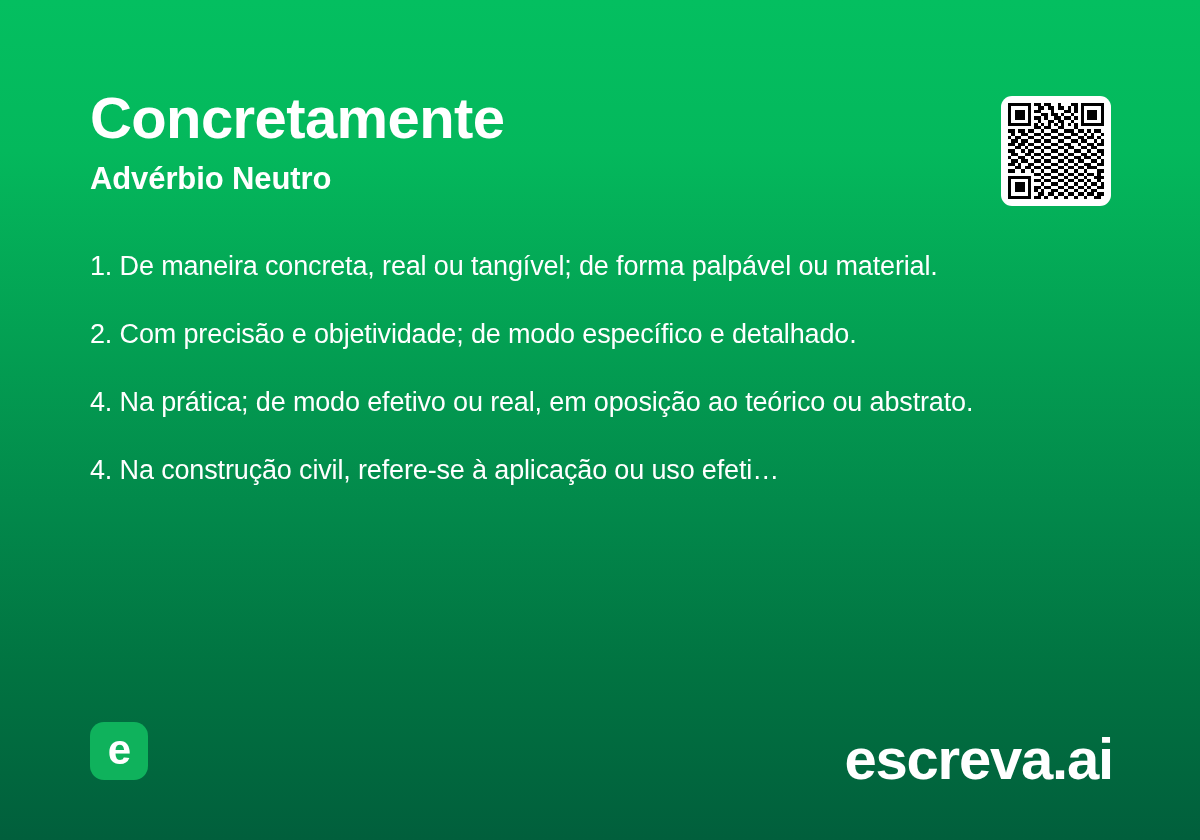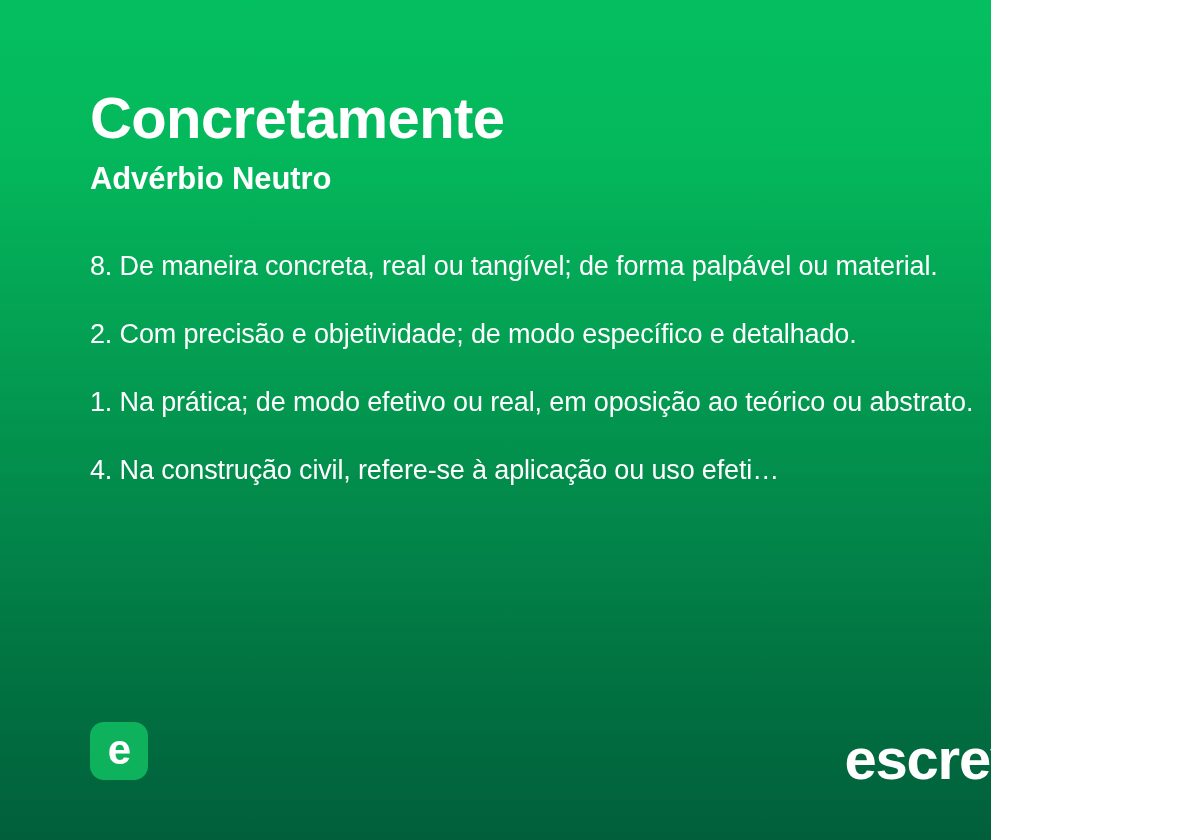--- a/index.html
+++ b/index.html
@@ -10,21 +10,21 @@
     overflow: hidden;
   }
 
   body {
     font-family: "Liberation Sans", sans-serif;
     background: #ffffff;
   }
 
   #card {
     position: relative;
-    width: 991px;
+    width: 1200px;
     height: 840px;
     background: linear-gradient(180deg,
         #04BF60 0%,
         #04B85C 18%,
         #039E52 42%,
         #02874A 62%,
         #017341 80%,
         #015F3C 100%);
     overflow: hidden;
   }
@@ -141,23 +141,23 @@
     <div id="subtitle">Advérbio Neutro</div>
   </div>
 
   <div id="qr-panel">
     <svg id="qr-svg" width="96" height="96" viewBox="0 0 29 29" shape-rendering="crispEdges" aria-label="qr-code">
         <path d="M0 0h1v1h-1zM1 0h1v1h-1zM2 0h1v1h-1zM3 0h1v1h-1zM4 0h1v1h-1zM5 0h1v1h-1zM6 0h1v1h-1zM8 0h1v1h-1zM9 0h1v1h-1zM11 0h1v1h-1zM12 0h1v1h-1zM15 0h1v1h-1zM19 0h1v1h-1zM20 0h1v1h-1zM22 0h1v1h-1zM23 0h1v1h-1zM24 0h1v1h-1zM25 0h1v1h-1zM26 0h1v1h-1zM27 0h1v1h-1zM28 0h1v1h-1zM0 1h1v1h-1zM6 1h1v1h-1zM9 1h1v1h-1zM10 1h1v1h-1zM12 1h1v1h-1zM13 1h1v1h-1zM15 1h1v1h-1zM16 1h1v1h-1zM18 1h1v1h-1zM20 1h1v1h-1zM22 1h1v1h-1zM28 1h1v1h-1zM0 2h1v1h-1zM2 2h1v1h-1zM3 2h1v1h-1zM4 2h1v1h-1zM6 2h1v1h-1zM8 2h1v1h-1zM9 2h1v1h-1zM13 2h1v1h-1zM17 2h1v1h-1zM18 2h1v1h-1zM20 2h1v1h-1zM22 2h1v1h-1zM24 2h1v1h-1zM25 2h1v1h-1zM26 2h1v1h-1zM28 2h1v1h-1zM0 3h1v1h-1zM2 3h1v1h-1zM3 3h1v1h-1zM4 3h1v1h-1zM6 3h1v1h-1zM10 3h1v1h-1zM11 3h1v1h-1zM13 3h1v1h-1zM14 3h1v1h-1zM16 3h1v1h-1zM19 3h1v1h-1zM22 3h1v1h-1zM24 3h1v1h-1zM25 3h1v1h-1zM26 3h1v1h-1zM28 3h1v1h-1zM0 4h1v1h-1zM2 4h1v1h-1zM3 4h1v1h-1zM4 4h1v1h-1zM6 4h1v1h-1zM8 4h1v1h-1zM9 4h1v1h-1zM11 4h1v1h-1zM14 4h1v1h-1zM15 4h1v1h-1zM17 4h1v1h-1zM18 4h1v1h-1zM20 4h1v1h-1zM22 4h1v1h-1zM24 4h1v1h-1zM25 4h1v1h-1zM26 4h1v1h-1zM28 4h1v1h-1zM0 5h1v1h-1zM6 5h1v1h-1zM9 5h1v1h-1zM12 5h1v1h-1zM13 5h1v1h-1zM15 5h1v1h-1zM16 5h1v1h-1zM19 5h1v1h-1zM22 5h1v1h-1zM28 5h1v1h-1zM0 6h1v1h-1zM1 6h1v1h-1zM2 6h1v1h-1zM3 6h1v1h-1zM4 6h1v1h-1zM5 6h1v1h-1zM6 6h1v1h-1zM8 6h1v1h-1zM10 6h1v1h-1zM12 6h1v1h-1zM14 6h1v1h-1zM16 6h1v1h-1zM18 6h1v1h-1zM20 6h1v1h-1zM22 6h1v1h-1zM23 6h1v1h-1zM24 6h1v1h-1zM25 6h1v1h-1zM26 6h1v1h-1zM27 6h1v1h-1zM28 6h1v1h-1zM8 7h1v1h-1zM9 7h1v1h-1zM11 7h1v1h-1zM12 7h1v1h-1zM15 7h1v1h-1zM16 7h1v1h-1zM20 7h1v1h-1zM0 8h1v1h-1zM1 8h1v1h-1zM3 8h1v1h-1zM4 8h1v1h-1zM6 8h1v1h-1zM7 8h1v1h-1zM10 8h1v1h-1zM13 8h1v1h-1zM14 8h1v1h-1zM17 8h1v1h-1zM18 8h1v1h-1zM19 8h1v1h-1zM21 8h1v1h-1zM22 8h1v1h-1zM24 8h1v1h-1zM26 8h1v1h-1zM27 8h1v1h-1zM1 9h1v1h-1zM4 9h1v1h-1zM5 9h1v1h-1zM8 9h1v1h-1zM9 9h1v1h-1zM11 9h1v1h-1zM12 9h1v1h-1zM15 9h1v1h-1zM16 9h1v1h-1zM19 9h1v1h-1zM20 9h1v1h-1zM23 9h1v1h-1zM25 9h1v1h-1zM28 9h1v1h-1zM0 10h1v1h-1zM2 10h1v1h-1zM3 10h1v1h-1zM6 10h1v1h-1zM7 10h1v1h-1zM10 10h1v1h-1zM13 10h1v1h-1zM14 10h1v1h-1zM17 10h1v1h-1zM18 10h1v1h-1zM21 10h1v1h-1zM22 10h1v1h-1zM24 10h1v1h-1zM25 10h1v1h-1zM27 10h1v1h-1zM1 11h1v1h-1zM2 11h1v1h-1zM4 11h1v1h-1zM5 11h1v1h-1zM8 11h1v1h-1zM9 11h1v1h-1zM11 11h1v1h-1zM12 11h1v1h-1zM15 11h1v1h-1zM16 11h1v1h-1zM19 11h1v1h-1zM20 11h1v1h-1zM22 11h1v1h-1zM23 11h1v1h-1zM26 11h1v1h-1zM28 11h1v1h-1zM0 12h1v1h-1zM1 12h1v1h-1zM3 12h1v1h-1zM4 12h1v1h-1zM6 12h1v1h-1zM7 12h1v1h-1zM10 12h1v1h-1zM13 12h1v1h-1zM14 12h1v1h-1zM17 12h1v1h-1zM18 12h1v1h-1zM21 12h1v1h-1zM24 12h1v1h-1zM25 12h1v1h-1zM27 12h1v1h-1zM28 12h1v1h-1zM2 13h1v1h-1zM3 13h1v1h-1zM5 13h1v1h-1zM8 13h1v1h-1zM9 13h1v1h-1zM11 13h1v1h-1zM12 13h1v1h-1zM15 13h1v1h-1zM16 13h1v1h-1zM18 13h1v1h-1zM19 13h1v1h-1zM22 13h1v1h-1zM23 13h1v1h-1zM25 13h1v1h-1zM26 13h1v1h-1zM0 14h1v1h-1zM1 14h1v1h-1zM4 14h1v1h-1zM6 14h1v1h-1zM7 14h1v1h-1zM10 14h1v1h-1zM13 14h1v1h-1zM14 14h1v1h-1zM17 14h1v1h-1zM20 14h1v1h-1zM21 14h1v1h-1zM24 14h1v1h-1zM27 14h1v1h-1zM28 14h1v1h-1zM1 15h1v1h-1zM2 15h1v1h-1zM5 15h1v1h-1zM6 15h1v1h-1zM8 15h1v1h-1zM9 15h1v1h-1zM11 15h1v1h-1zM12 15h1v1h-1zM15 15h1v1h-1zM16 15h1v1h-1zM18 15h1v1h-1zM19 15h1v1h-1zM22 15h1v1h-1zM23 15h1v1h-1zM25 15h1v1h-1zM26 15h1v1h-1zM28 15h1v1h-1zM0 16h1v1h-1zM3 16h1v1h-1zM4 16h1v1h-1zM7 16h1v1h-1zM10 16h1v1h-1zM13 16h1v1h-1zM14 16h1v1h-1zM17 16h1v1h-1zM20 16h1v1h-1zM21 16h1v1h-1zM23 16h1v1h-1zM24 16h1v1h-1zM27 16h1v1h-1zM1 17h1v1h-1zM2 17h1v1h-1zM4 17h1v1h-1zM5 17h1v1h-1zM8 17h1v1h-1zM9 17h1v1h-1zM11 17h1v1h-1zM12 17h1v1h-1zM15 17h1v1h-1zM16 17h1v1h-1zM18 17h1v1h-1zM19 17h1v1h-1zM21 17h1v1h-1zM22 17h1v1h-1zM25 17h1v1h-1zM26 17h1v1h-1zM28 17h1v1h-1zM0 18h1v1h-1zM1 18h1v1h-1zM3 18h1v1h-1zM6 18h1v1h-1zM7 18h1v1h-1zM10 18h1v1h-1zM13 18h1v1h-1zM14 18h1v1h-1zM17 18h1v1h-1zM20 18h1v1h-1zM23 18h1v1h-1zM24 18h1v1h-1zM27 18h1v1h-1zM28 18h1v1h-1zM2 19h1v1h-1zM3 19h1v1h-1zM5 19h1v1h-1zM6 19h1v1h-1zM8 19h1v1h-1zM9 19h1v1h-1zM11 19h1v1h-1zM12 19h1v1h-1zM15 19h1v1h-1zM16 19h1v1h-1zM18 19h1v1h-1zM19 19h1v1h-1zM21 19h1v1h-1zM22 19h1v1h-1zM24 19h1v1h-1zM25 19h1v1h-1zM26 19h1v1h-1zM0 20h1v1h-1zM1 20h1v1h-1zM4 20h1v1h-1zM7 20h1v1h-1zM10 20h1v1h-1zM13 20h1v1h-1zM14 20h1v1h-1zM17 20h1v1h-1zM20 20h1v1h-1zM23 20h1v1h-1zM27 20h1v1h-1zM28 20h1v1h-1zM8 21h1v1h-1zM9 21h1v1h-1zM11 21h1v1h-1zM12 21h1v1h-1zM15 21h1v1h-1zM16 21h1v1h-1zM18 21h1v1h-1zM19 21h1v1h-1zM21 21h1v1h-1zM22 21h1v1h-1zM24 21h1v1h-1zM25 21h1v1h-1zM27 21h1v1h-1zM0 22h1v1h-1zM1 22h1v1h-1zM2 22h1v1h-1zM3 22h1v1h-1zM4 22h1v1h-1zM5 22h1v1h-1zM6 22h1v1h-1zM10 22h1v1h-1zM13 22h1v1h-1zM14 22h1v1h-1zM17 22h1v1h-1zM20 22h1v1h-1zM23 22h1v1h-1zM26 22h1v1h-1zM27 22h1v1h-1zM28 22h1v1h-1zM0 23h1v1h-1zM6 23h1v1h-1zM8 23h1v1h-1zM9 23h1v1h-1zM11 23h1v1h-1zM12 23h1v1h-1zM15 23h1v1h-1zM16 23h1v1h-1zM18 23h1v1h-1zM19 23h1v1h-1zM21 23h1v1h-1zM22 23h1v1h-1zM24 23h1v1h-1zM27 23h1v1h-1zM0 24h1v1h-1zM2 24h1v1h-1zM3 24h1v1h-1zM4 24h1v1h-1zM6 24h1v1h-1zM10 24h1v1h-1zM13 24h1v1h-1zM14 24h1v1h-1zM17 24h1v1h-1zM20 24h1v1h-1zM23 24h1v1h-1zM25 24h1v1h-1zM26 24h1v1h-1zM28 24h1v1h-1zM0 25h1v1h-1zM2 25h1v1h-1zM3 25h1v1h-1zM4 25h1v1h-1zM6 25h1v1h-1zM8 25h1v1h-1zM9 25h1v1h-1zM11 25h1v1h-1zM12 25h1v1h-1zM15 25h1v1h-1zM16 25h1v1h-1zM18 25h1v1h-1zM19 25h1v1h-1zM21 25h1v1h-1zM22 25h1v1h-1zM24 25h1v1h-1zM27 25h1v1h-1zM28 25h1v1h-1zM0 26h1v1h-1zM2 26h1v1h-1zM3 26h1v1h-1zM4 26h1v1h-1zM6 26h1v1h-1zM8 26h1v1h-1zM10 26h1v1h-1zM13 26h1v1h-1zM14 26h1v1h-1zM17 26h1v1h-1zM20 26h1v1h-1zM23 26h1v1h-1zM25 26h1v1h-1zM26 26h1v1h-1zM0 27h1v1h-1zM6 27h1v1h-1zM9 27h1v1h-1zM10 27h1v1h-1zM12 27h1v1h-1zM13 27h1v1h-1zM15 27h1v1h-1zM16 27h1v1h-1zM18 27h1v1h-1zM19 27h1v1h-1zM21 27h1v1h-1zM22 27h1v1h-1zM24 27h1v1h-1zM25 27h1v1h-1zM27 27h1v1h-1zM28 27h1v1h-1zM0 28h1v1h-1zM1 28h1v1h-1zM2 28h1v1h-1zM3 28h1v1h-1zM4 28h1v1h-1zM5 28h1v1h-1zM6 28h1v1h-1zM8 28h1v1h-1zM9 28h1v1h-1zM11 28h1v1h-1zM14 28h1v1h-1zM17 28h1v1h-1zM20 28h1v1h-1zM23 28h1v1h-1zM26 28h1v1h-1zM27 28h1v1h-1z" fill="#000000"></path>
       </svg>
   </div>
 
   <div id="definitions">
-      <div class="definition">8. De maneira concreta, real ou tangível; de forma palpável ou material.</div>
+      <div class="definition">1. De maneira concreta, real ou tangível; de forma palpável ou material.</div>
       <div class="definition">2. Com precisão e objetividade; de modo específico e detalhado.</div>
-      <div class="definition">1. Na prática; de modo efetivo ou real, em oposição ao teórico ou abstrato.</div>
+      <div class="definition">4. Na prática; de modo efetivo ou real, em oposição ao teórico ou abstrato.</div>
       <div class="definition">4. Na construção civil, refere-se à aplicação ou uso efeti…</div>
     </div>
 
   <div id="footer">
     <div id="logo-mark">
       <span id="logo-letter">e</span>
     </div>
     <div id="brand">escreva.ai</div>
   </div>
 

